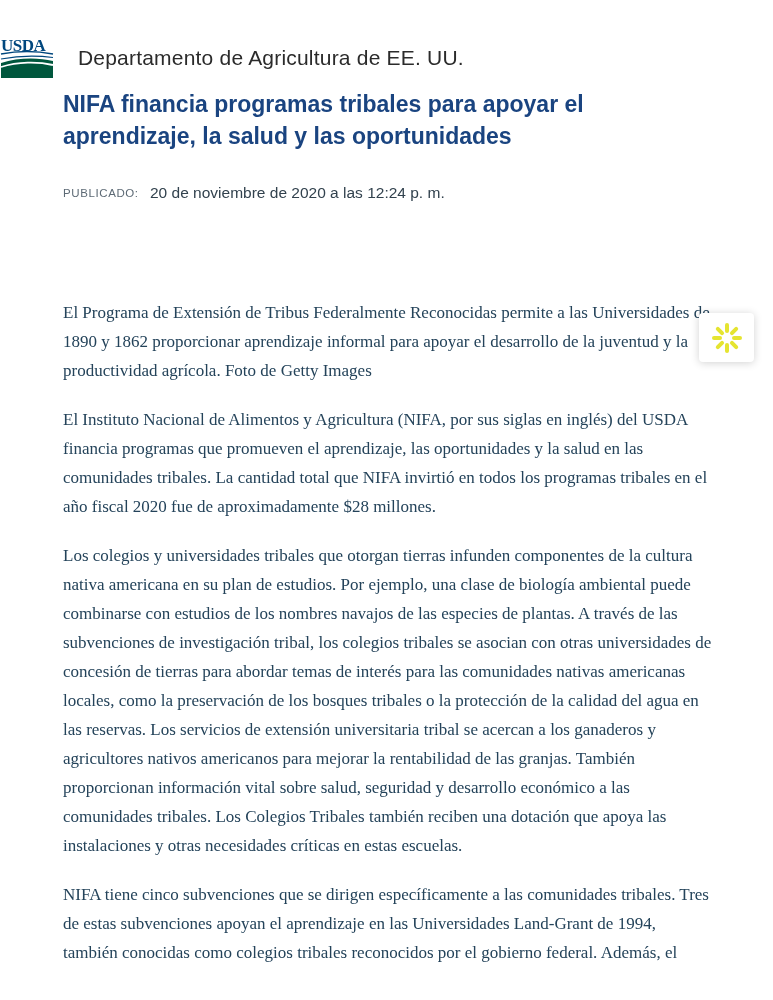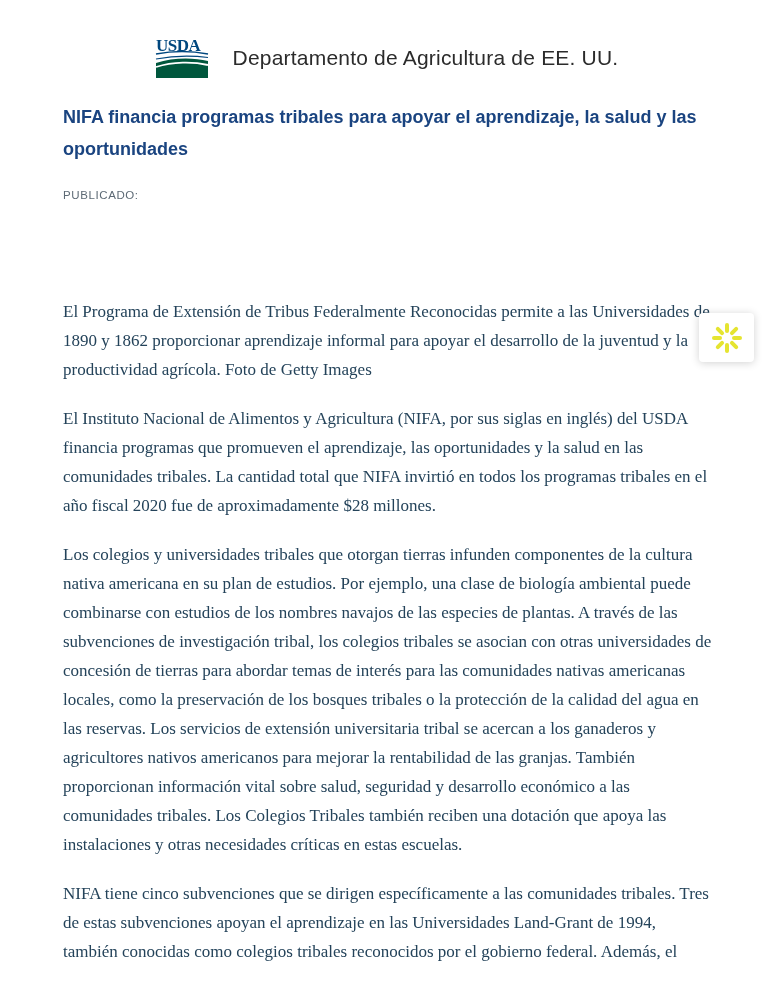--- a/index.html
+++ b/index.html
@@ -6,37 +6,37 @@
   .page{
     position:relative;
     width:773px;height:1000px;
     overflow:hidden;
     background:#ffffff;
     font-family:"Liberation Sans",sans-serif;
   }
   
   .site-header{
     margin-top:36px;
-    display:flex;justify-content:center;align-items:center;gap:24px;
+    display:flex;justify-content:flex-start;align-items:center;gap:24px;
   }
   .usda-logo{width:54px;height:44px;flex:0 0 auto;cursor:pointer;}
   .agency-name{
     font-size:21px;color:#2b2b2b;letter-spacing:.2px;
   }
   
   .content{padding:0 60px 0 63px;}
   .eyebrow{
     margin-top:42px;
     color:#1d6cb0;font-size:13px;font-weight:700;letter-spacing:3px;
   }
   .article-title{
-    margin-top:21px;max-width:652px;
-    color:#1a4480;font-size:18px;font-weight:700;line-height:32px;
+    margin-top:8px;max-width:652px;
+    color:#1a4480;font-size:23px;font-weight:700;line-height:32px;
   }
-  .meta{margin-top:24px;}
+  .meta{margin-top:32px;}
   .meta-row{display:flex;align-items:center;margin-bottom:14px;}
   .meta-label{
     width:87px;flex:0 0 auto;
     color:#5d6a75;font-size:11.5px;letter-spacing:.6px;font-weight:500;
   }
   .meta-value{color:#32424e;font-size:15.5px;}
   .share-icons{display:flex;gap:9px;align-items:center;}
   .share-btn{
     width:23px;height:23px;border-radius:50%;
     background:#16293b;color:#ffffff;
@@ -86,20 +86,21 @@
   </header>
 
   <div class="content">
 
 
     <h1 class="article-title">NIFA financia programas tribales para apoyar el aprendizaje, la salud y las oportunidades</h1>
 
     <div class="meta">
       <div class="meta-row">
         <div class="meta-label">PUBLICADO:</div>
+        <div class="meta-value">20 de noviembre de 2020 a las 12:24 p. m.</div>
       </div>
     </div>
 
     <div class="article-body">
       <p>El Programa de Extensión de Tribus Federalmente Reconocidas permite a las Universidades de 1890 y 1862 proporcionar aprendizaje informal para apoyar el desarrollo de la juventud y la productividad agrícola. Foto de Getty Images</p>
       <p>El Instituto Nacional de Alimentos y Agricultura (NIFA, por sus siglas en inglés) del USDA financia programas que promueven el aprendizaje, las oportunidades y la salud en las comunidades tribales. La cantidad total que NIFA invirtió en todos los programas tribales en el año fiscal 2020 fue de aproximadamente $28 millones.</p>
       <p>Los colegios y universidades tribales que otorgan tierras infunden componentes de la cultura nativa americana en su plan de estudios. Por ejemplo, una clase de biología ambiental puede combinarse con estudios de los nombres navajos de las especies de plantas. A través de las subvenciones de investigación tribal, los colegios tribales se asocian con otras universidades de concesión de tierras para abordar temas de interés para las comunidades nativas americanas locales, como la preservación de los bosques tribales o la protección de la calidad del agua en las reservas. Los servicios de extensión universitaria tribal se acercan a los ganaderos y agricultores nativos americanos para mejorar la rentabilidad de las granjas. También proporcionan información vital sobre salud, seguridad y desarrollo económico a las comunidades tribales. Los Colegios Tribales también reciben una dotación que apoya las instalaciones y otras necesidades críticas en estas escuelas.</p>
       <p>NIFA tiene cinco subvenciones que se dirigen específicamente a las comunidades tribales. Tres de estas subvenciones apoyan el aprendizaje en las Universidades Land-Grant de 1994, también conocidas como colegios tribales reconocidos por el gobierno federal. Además, el</p>
     </div>
   </div>

